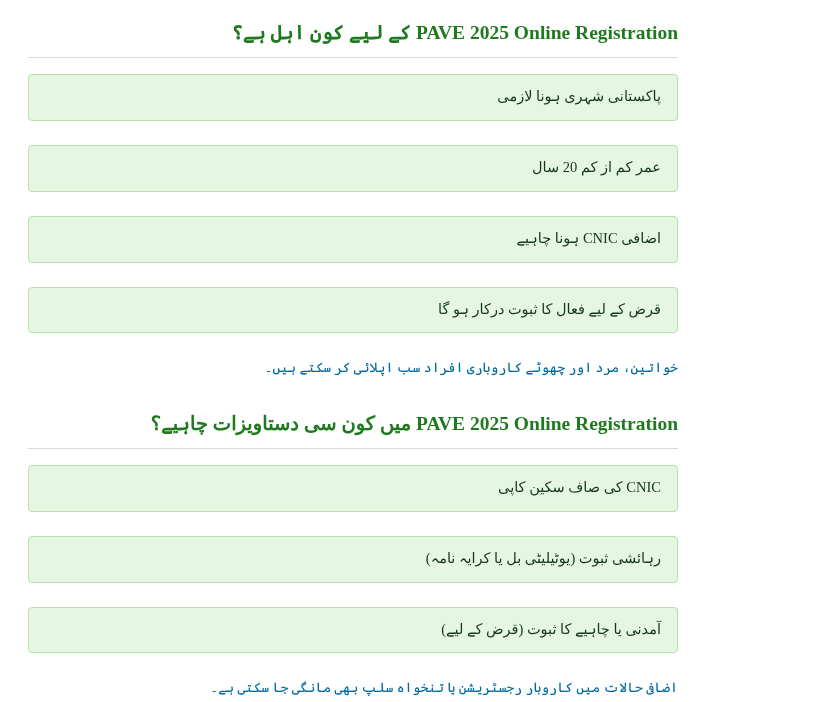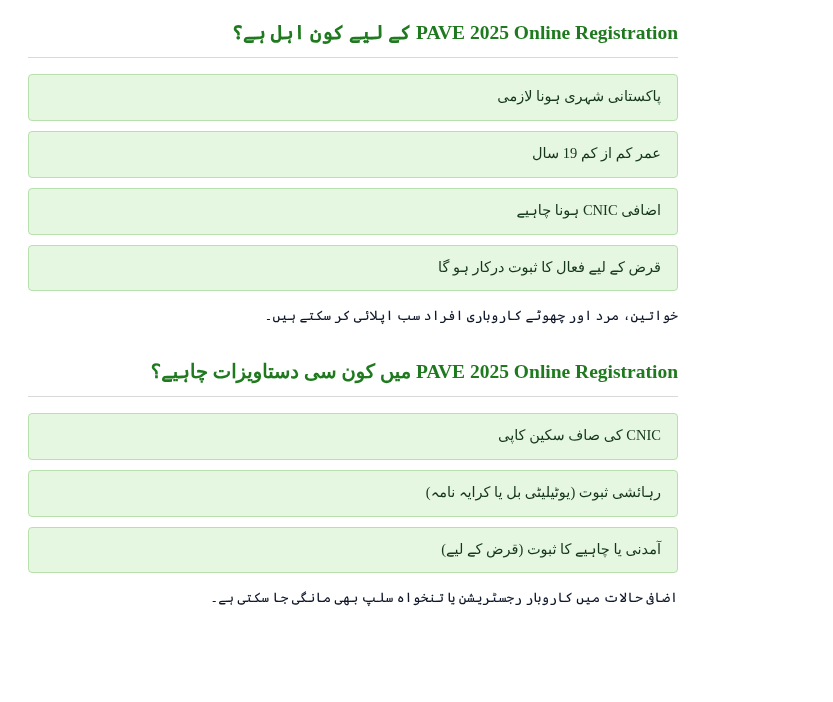--- a/index.html
+++ b/index.html
@@ -37,45 +37,45 @@
   .items {
     display: block;
   }
   .item-box {
     direction: rtl;
     text-align: right;
     background: #e6f7e1;
     border: 1px solid #b7e0ad;
     border-radius: 4px;
     padding: 11px 16px 12px 16px;
-    margin-bottom: 10px;
+    margin-bottom: 24px;
     font-size: 14.5px;
     line-height: 1.5;
     color: #14361a;
     box-sizing: border-box;
   }
   .note {
     direction: rtl;
     text-align: right;
     font-size: 13.5px;
-    color: #0f172a;
+    color: #0369a1;
     line-height: 1.6;
     margin: 14px 0 26px 0;
   }
 </style>
 </head>
 <body>
 
 <div class="page">
 
   <div class="section">
     <h2 class="section-heading">PAVE 2025 Online Registration کے لیے کون اہل ہے؟</h2>
     <div class="items">
       <div class="item-box">پاکستانی شہری ہونا لازمی</div>
-      <div class="item-box">عمر کم از کم 19 سال</div>
+      <div class="item-box">عمر کم از کم 20 سال</div>
       <div class="item-box">اضافی CNIC ہونا چاہیے</div>
       <div class="item-box">قرض کے لیے فعال کا ثبوت درکار ہو گا</div>
     </div>
     <p class="note">خواتین، مرد اور چھوٹے کاروباری افراد سب اپلائی کر سکتے ہیں۔</p>
   </div>
 
   <div class="section">
     <h2 class="section-heading">PAVE 2025 Online Registration میں کون سی دستاویزات چاہیے؟</h2>
     <div class="items">
       <div class="item-box">CNIC کی صاف سکین کاپی</div>

